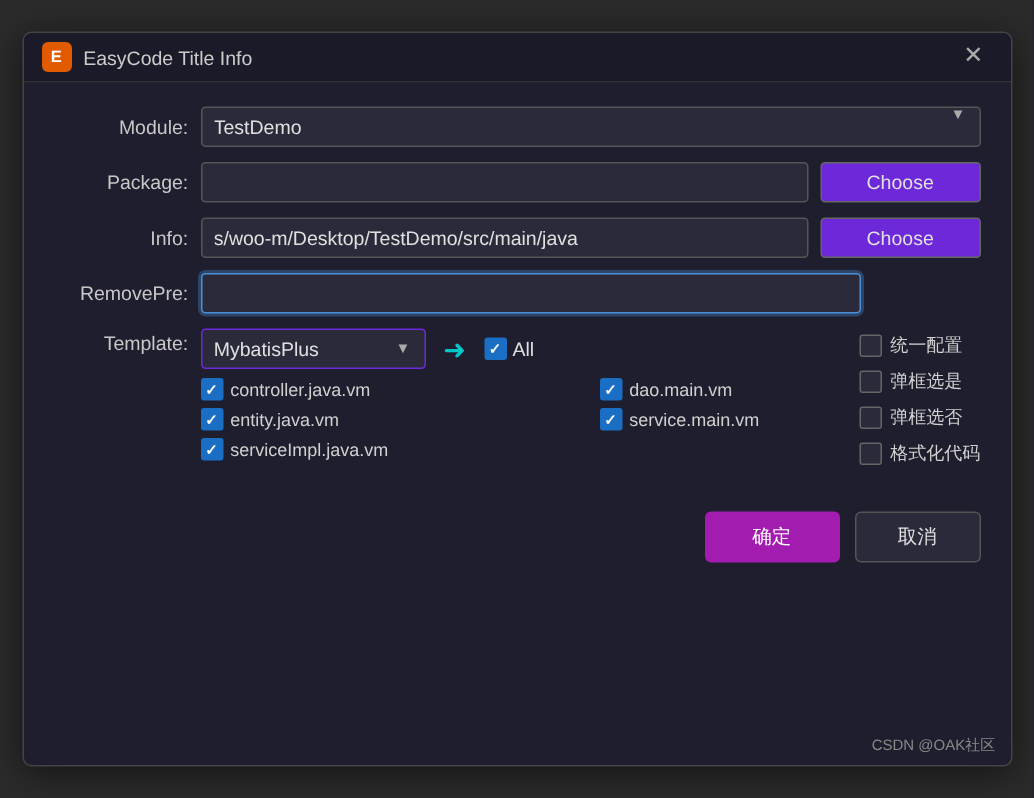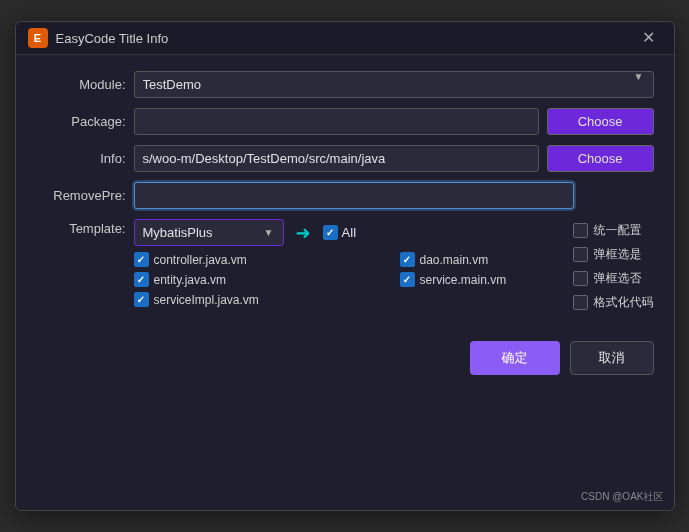--- a/index.html
+++ b/index.html
@@ -240,21 +240,21 @@
       cursor: pointer;
     }
     
     .dialog-footer {
       display: flex;
       justify-content: flex-end;
       padding: 10px 20px 16px;
       gap: 10px;
     }
     .btn-confirm {
-      background: #8b5cf6;
+      background: #a21caf;
       border: none;
       border-radius: 4px;
       color: #fff;
       font-size: 13px;
       padding: 7px 32px;
       cursor: pointer;
     }
     .btn-cancel {
       background: #2a2a3a;
       border: 1px solid #555;

